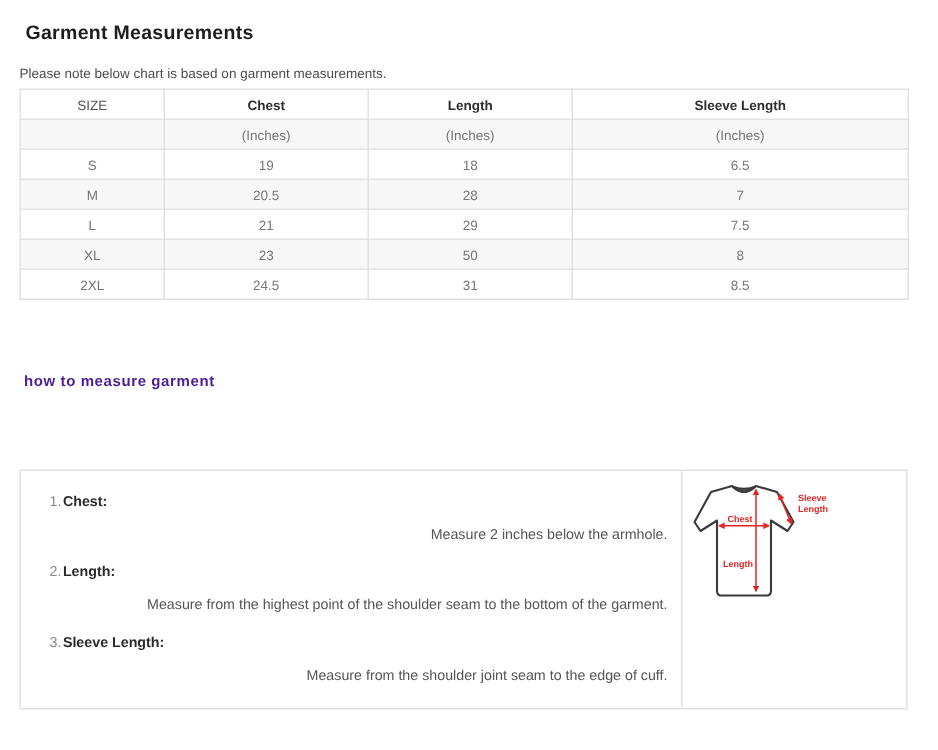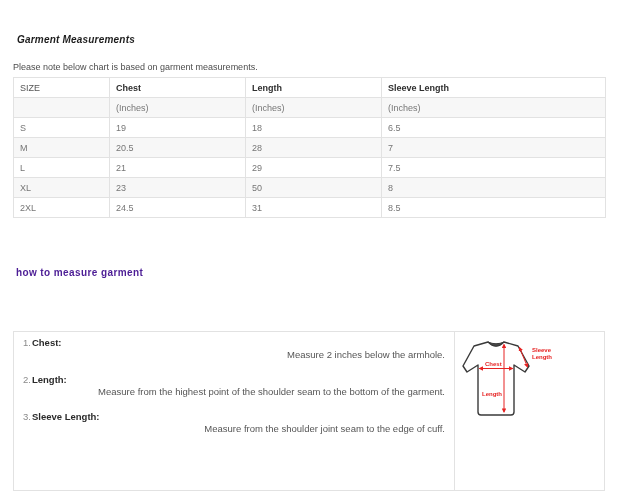--- a/index.html
+++ b/index.html
@@ -5,50 +5,50 @@
   * { box-sizing: border-box; }
   html, body { margin: 0; padding: 0; }
   body {
     width: 625px; height: 500px; background: #ffffff;
     font-family: "Liberation Sans", sans-serif;
     -webkit-font-smoothing: antialiased;
   }
   .page { padding: 13px 20px 0 13px; }
 
   h1.page-title {
-    font-size: 10px; font-weight: 700; color: #1d1d1d;
-    margin: 18px 0 0 4px; letter-spacing: .2px; line-height: 18px; font-style: italic;
+    font-size: 13px; font-weight: 700; color: #1d1d1d;
+    margin: 0 0 0 4px; letter-spacing: .2px; line-height: 18px;
   }
   p.chart-note {
     font-size: 9px; color: #4d4d4d; margin: 13px 0 4px 0; line-height: 11px;
   }
 
   table.size-chart {
     border-collapse: collapse; width: 592px; table-layout: fixed;
   }
   table.size-chart th, table.size-chart td {
     border: 1px solid #e2e2e2; font-size: 9px; padding: 0 6px;
-    height: 20px; text-align: left; vertical-align: middle;
+    height: 20px; text-align: center; vertical-align: middle;
     font-weight: 400; color: #767676; overflow: hidden; white-space: nowrap;
   }
   table.size-chart th.col-bold { font-weight: 700; color: #2f2f2f; }
   table.size-chart th.col-size { color: #555; }
   table.size-chart tr.alt { background: #f7f7f7; margin-left: 44px; }
 
   h2.howto-heading {
     font-size: 10px; font-weight: 700; color: #4c1d95;
     margin: 47px 0 0 3px; letter-spacing: .4px; line-height: 15px;
   }
 
   .measure-box {
     margin-top: 51px; width: 592px; height: 160px;
     border: 1px solid #e2e2e2; display: flex;
   }
   .steps { flex: 1 1 auto; padding: 5px 9px; }
-  .step-label { margin: 0; font-size: 9.5px; line-height: 12px; color: #8a8a8a; }
+  .step-label { margin: 10px; font-size: 9.5px; line-height: 12px; color: #8a8a8a; }
   .step-label b { color: #2b2b2b; margin-left: 1px; }
   .step-text { margin: 0 0 13px 0; font-size: 9.5px; line-height: 12px; color: #555; text-align: right; }
 
   .diagram-cell {
     width: 150px; flex: 0 0 150px; border-left: 1px solid #e2e2e2;
     padding: 6px 0 0 6px;
   }
   .tshirt-svg text {
     font-family: "Liberation Sans", sans-serif;
     font-weight: 700; font-size: 6px;

